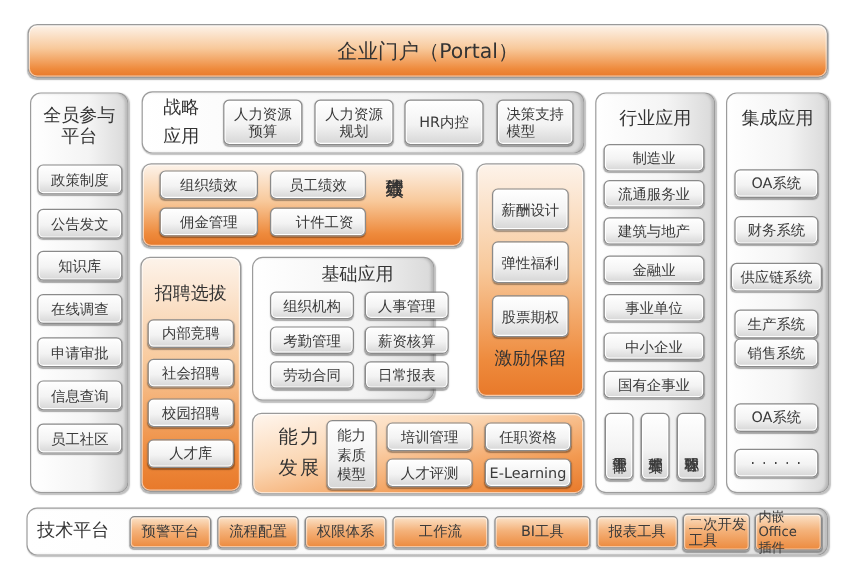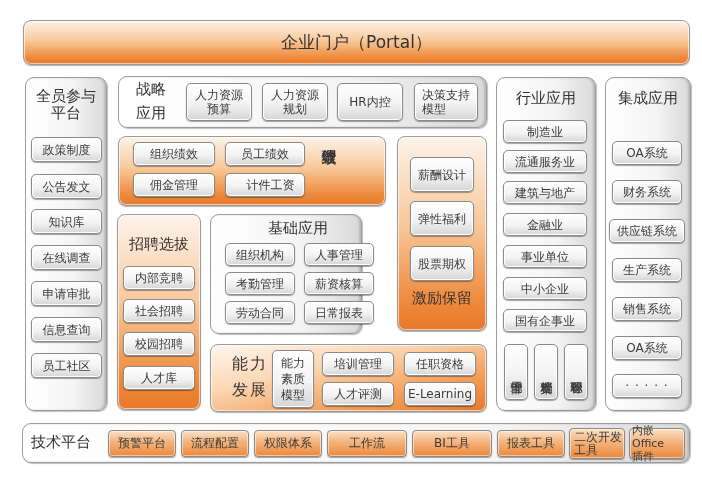--- a/index.html
+++ b/index.html
@@ -146,21 +146,21 @@
   <div class="btn vtext" style="left:37px; top:266px; width:24px; height:56px; line-height:15px; font-size:12px;">档案管理</div>
   <div class="btn vtext" style="left:67px; top:266px; width:24px; height:56px; line-height:15px; font-size:12px;">职称管理</div>
 </div>
 
 <div class="abs silver" style="left:605px; top:77px; width:86px; height:334px;">
   <div style="position:absolute; left:0; top:11px; width:84px; text-align:center; font-size:15px; color:#333;">集成应用</div>
   <div class="btn" style="left:6px; top:63px; width:70px; height:24px;">OA系统</div>
   <div class="btn" style="left:6px; top:102px; width:70px; height:24px;">财务系统</div>
   <div class="btn" style="left:3px; top:141px; width:76px; height:24px;">供应链系统</div>
   <div class="btn" style="left:6px; top:180px; width:70px; height:24px;">生产系统</div>
-  <div class="btn" style="left:6px; top:219px; width:70px; height:24px;">销售系统</div>
+  <div class="btn" style="left:6px; top:204px; width:70px; height:24px;">销售系统</div>
   <div class="btn" style="left:6px; top:258px; width:70px; height:24px;">OA系统</div>
   <div class="btn" style="left:6px; top:296px; width:70px; height:24px; letter-spacing:1px;">· · · · ·</div>
 </div>
 
 <div class="abs silver" style="left:22px; top:423px; width:668px; height:40px; background: linear-gradient(to right, #ffffff 0%, #f6f6f6 70%, #dadada 100%);">
   <div style="position:absolute; left:8px; top:9px; font-size:15px; color:#333;">技术平台</div>
   <div class="obtn" style="left:85px; top:6px; width:68px; height:27px;">预警平台</div>
   <div class="obtn" style="left:158px; top:6px; width:68px; height:27px;">流程配置</div>
   <div class="obtn" style="left:231px; top:6px; width:68px; height:27px;">权限体系</div>
   <div class="obtn" style="left:304px; top:6px; width:80px; height:27px;">工作流</div>

